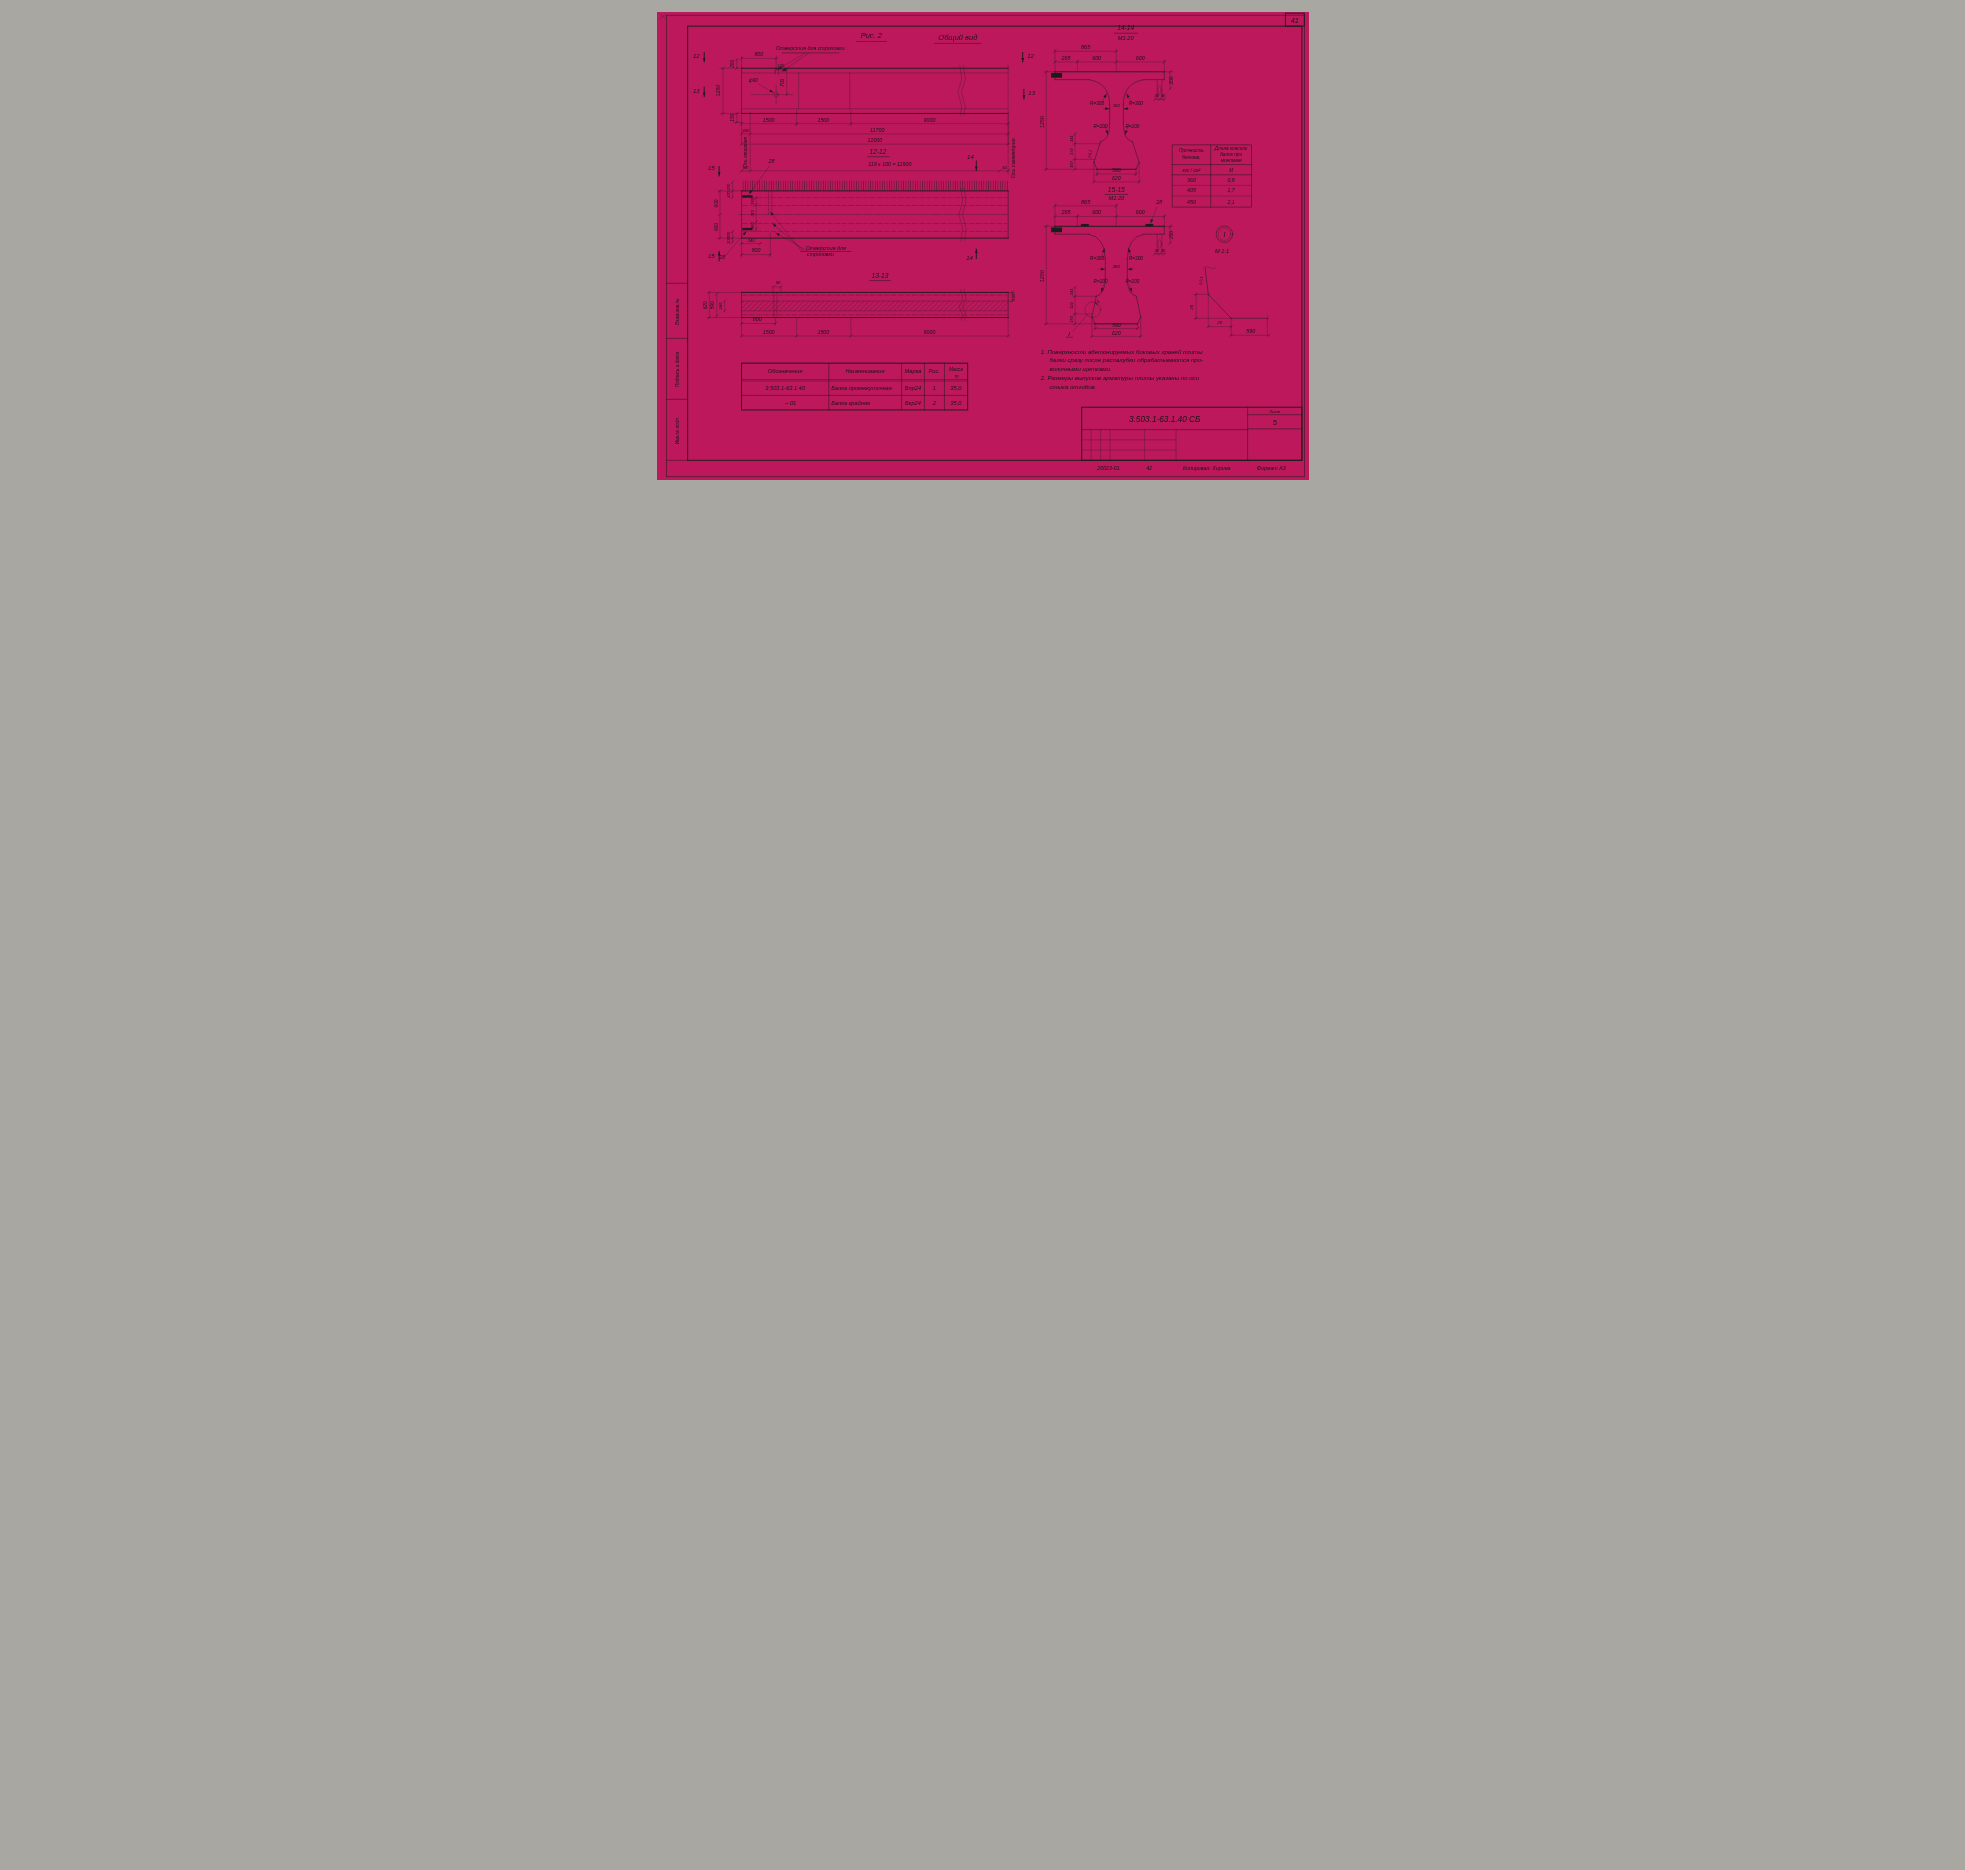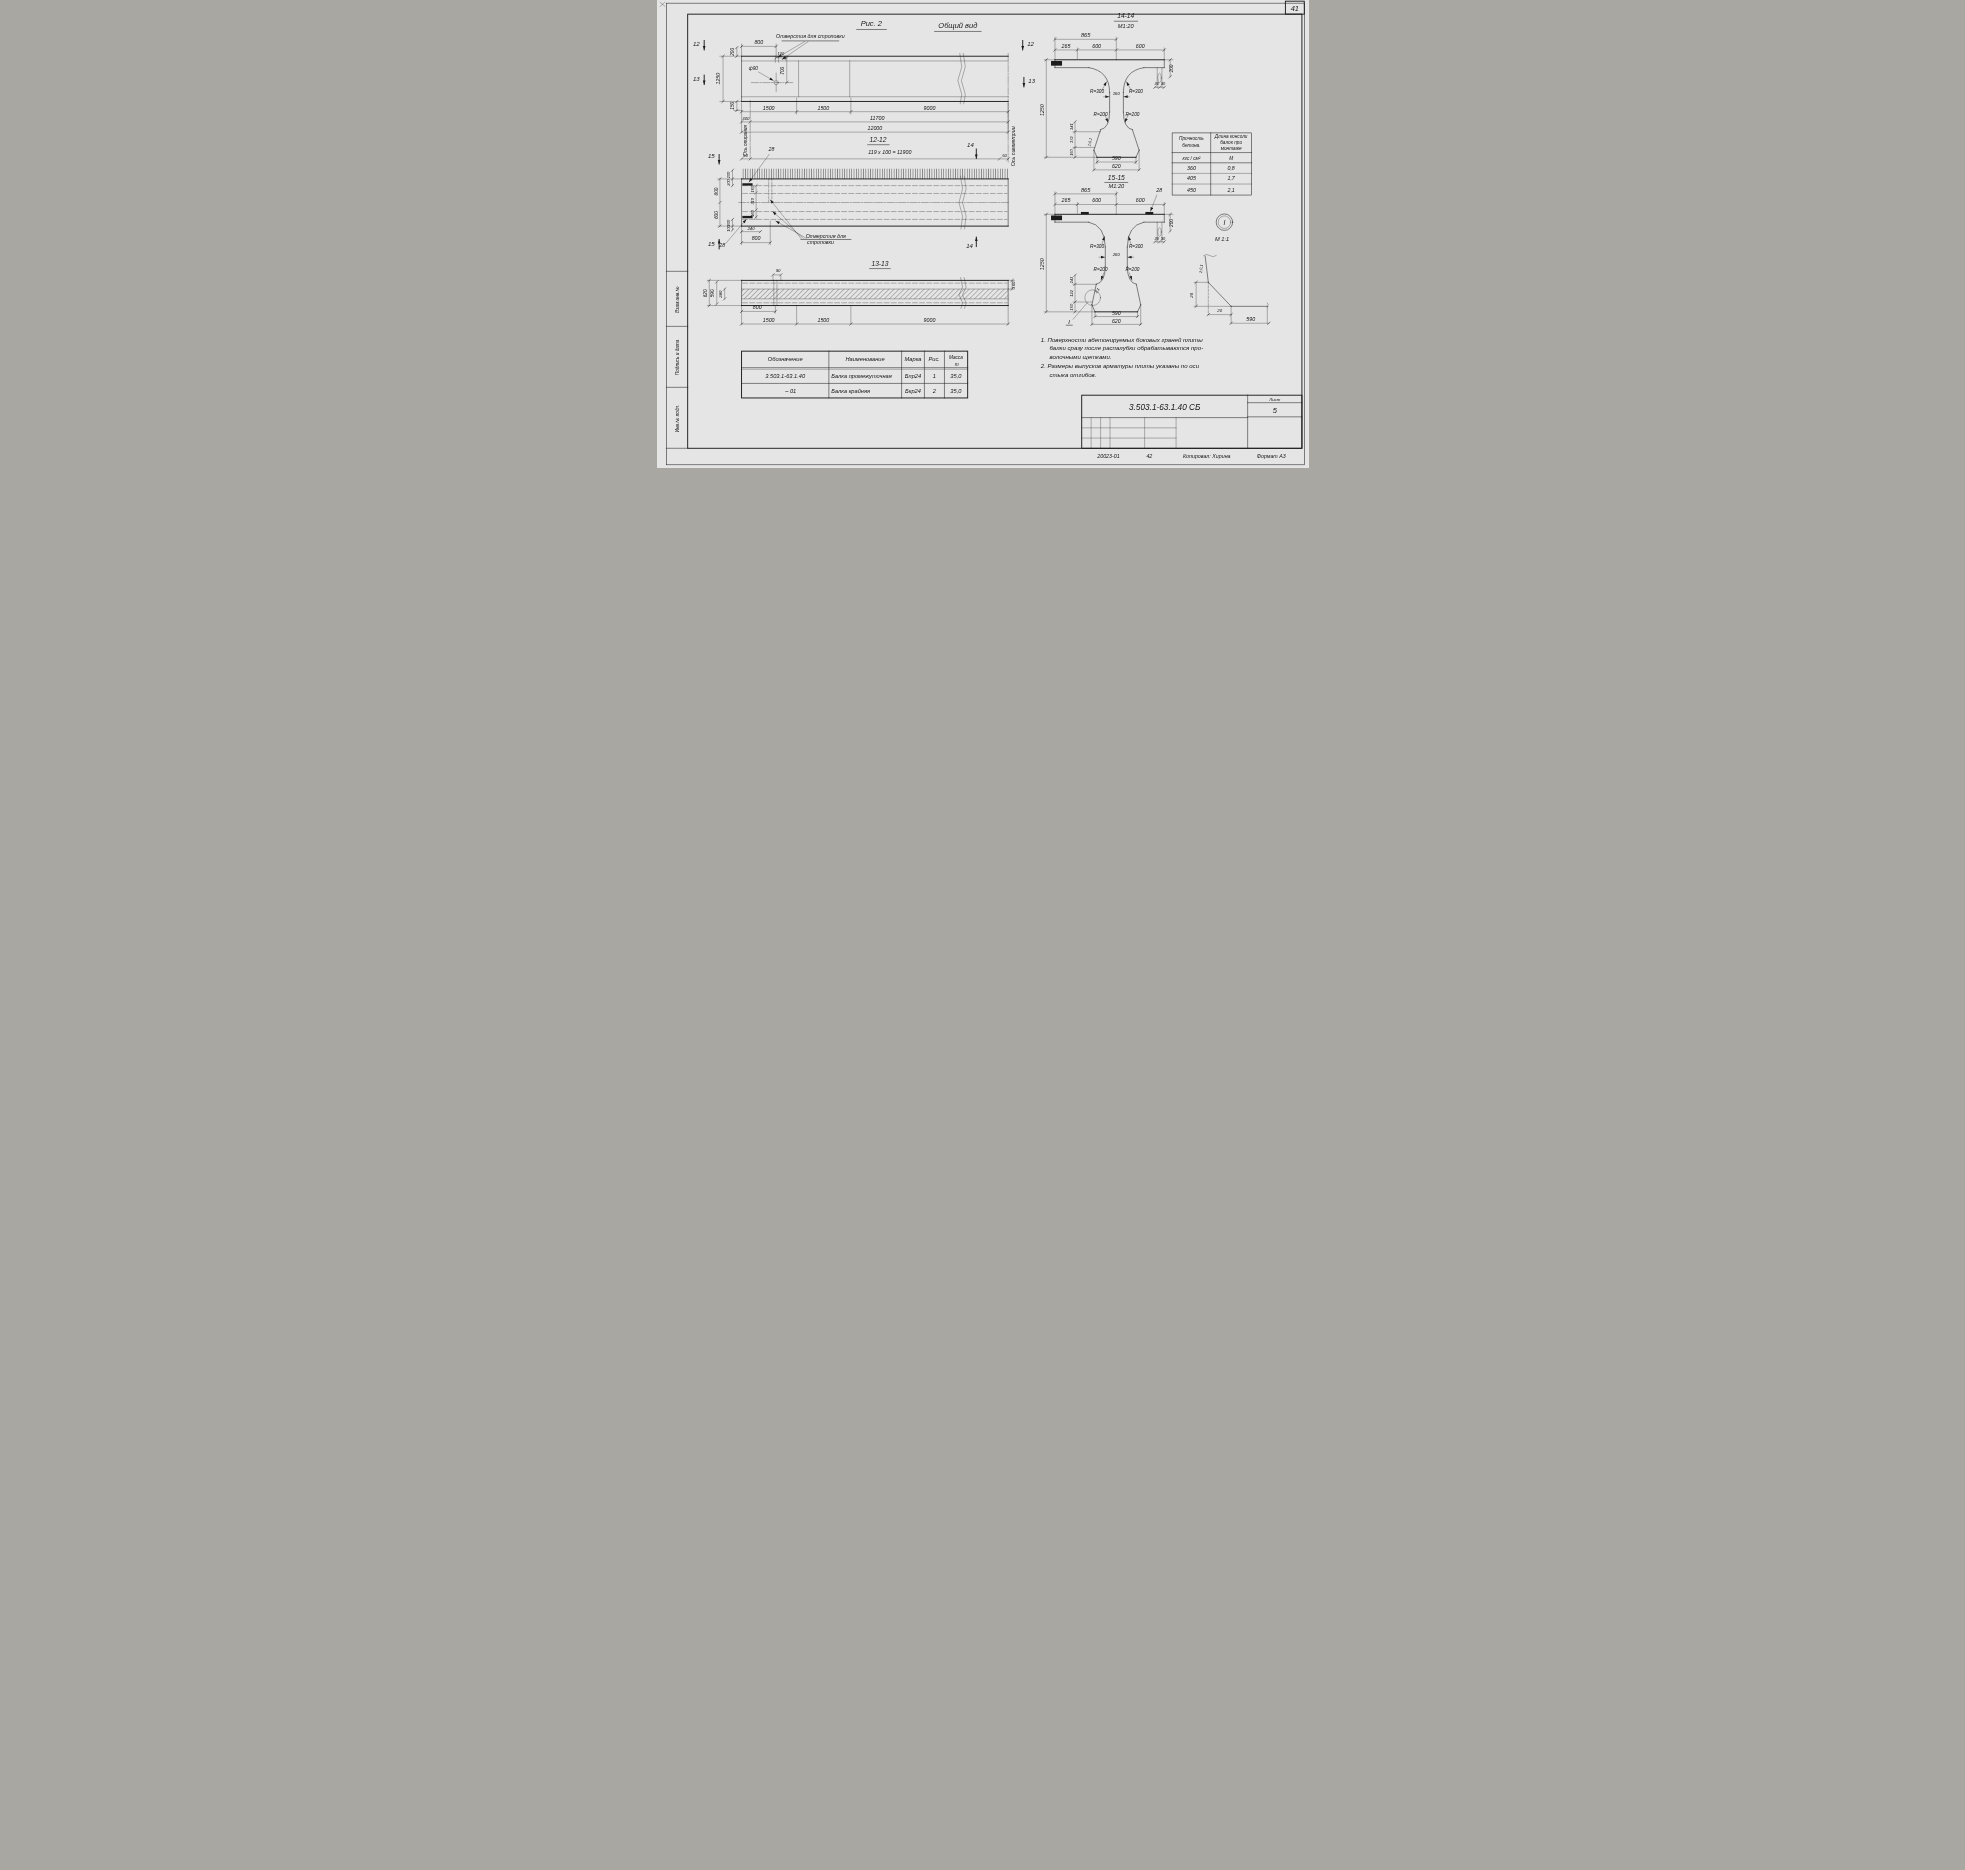--- a/index.html
+++ b/index.html
@@ -1,16 +1,16 @@
 <!DOCTYPE html>
 <html style="font-size:6.3px"><head>
 <meta charset="utf-8">
 <style>
   html,body{margin:0;padding:0;background:#a9a7a1;}
-  .page{width:100%;max-width:652px;margin:0 auto;background:#e5e5e5;}
+  .page{width:100%;max-width:652px;margin:12px auto;background:#be185d;}
   svg{display:block;width:100%;height:auto;}
   .lthick{stroke:#1c1c1c;stroke-width:2.4;fill:none;stroke-linecap:square}
   .lmed{stroke:#1c1c1c;stroke-width:1.35;fill:none;stroke-linecap:square}
   .lthin{stroke:#1c1c1c;stroke-width:.8;fill:none;stroke-linecap:square}
   .tk{stroke:#1c1c1c;stroke-width:1.25;fill:none}
   .ldash{stroke-dasharray:12 6}
   .ldash2{stroke-dasharray:5 4}
   .ldd{stroke-dasharray:18 4 3 4}
   .fillk{fill:#1c1c1c;stroke:none}
   text{font-family:"Liberation Sans","DejaVu Sans",sans-serif;font-style:italic;fill:#161616;text-anchor:middle}

